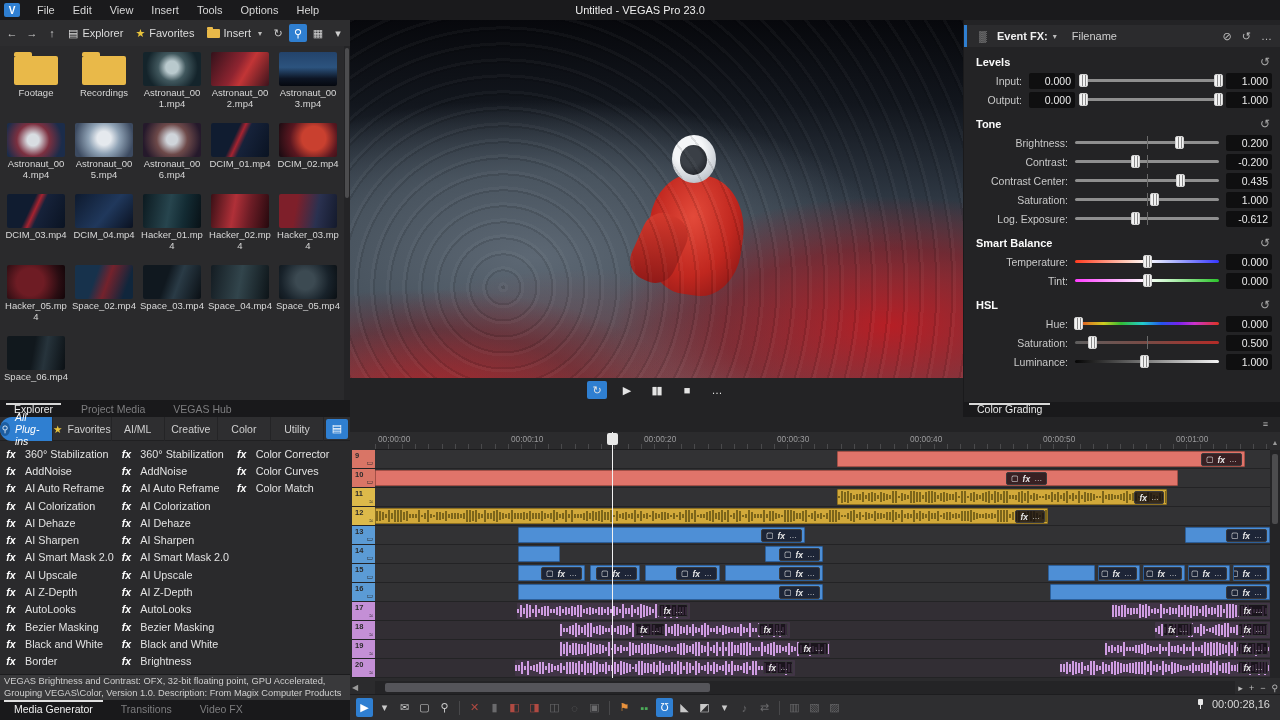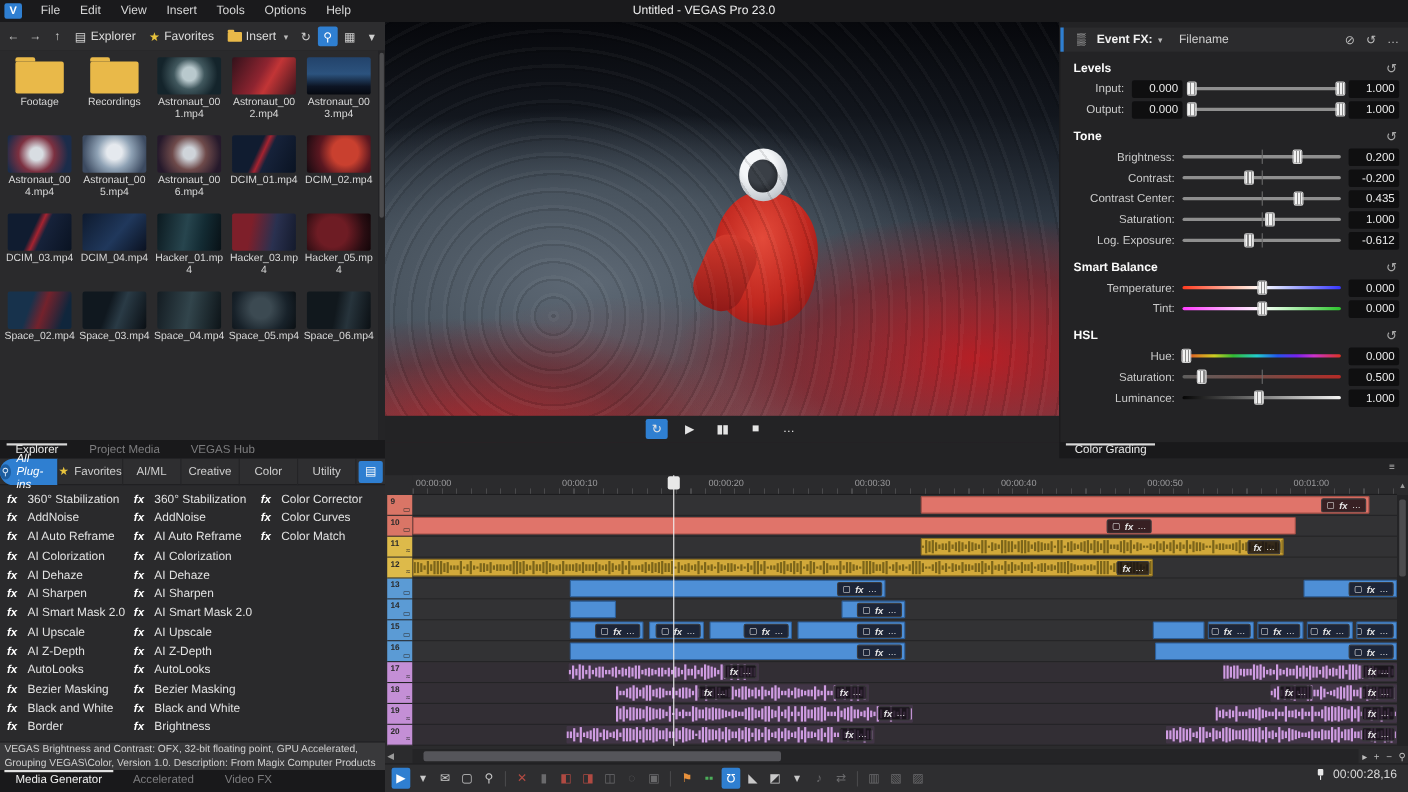--- a/index.html
+++ b/index.html
@@ -268,20 +268,24 @@
       </div>
       <div class="media-item">
         <div class="thumb t-navy-dim"></div>
         <div class="media-label">DCIM_04.mp4</div>
       </div>
       <div class="media-item">
         <div class="thumb t-teal-portrait"></div>
         <div class="media-label">Hacker_01.mp4</div>
       </div>
       <div class="media-item">
+        <div class="thumb t-hacker-red"></div>
+        <div class="media-label">Hacker_02.mp4</div>
+      </div>
+      <div class="media-item">
         <div class="thumb t-redblue-dim"></div>
         <div class="media-label">Hacker_03.mp4</div>
       </div>
       <div class="media-item">
         <div class="thumb t-dark-red"></div>
         <div class="media-label">Hacker_05.mp4</div>
       </div>
       <div class="media-item">
         <div class="thumb t-desk-bluered"></div>
         <div class="media-label">Space_02.mp4</div>
@@ -617,21 +621,21 @@
           </div>
           <div class="pitem">
             <span class="fxic">fx</span>
             <span>Color Match</span>
           </div>
         </div>
       </div>
     <div id="plugin-desc">VEGAS Brightness and Contrast: OFX, 32-bit floating point, GPU Accelerated, Grouping VEGAS\Color, Version 1.0. Description: From Magix Computer Products Intl. Co.</div>
     <div id="plugin-bottom-tabs">
         <div class="btab on">Media Generator</div>
-        <div class="btab">Accelerated</div>
+        <div class="btab">Transitions</div>
         <div class="btab">Video FX</div>
       </div>
   </div>
 
   <div id="timeline" class="abs">
     <div id="tl-topstrip">
       <span class="corner-ic">≡</span>
     </div>
     <div id="ruler">
         <div class="ruler-label" style="left: 3px;">00:00:00</div>

